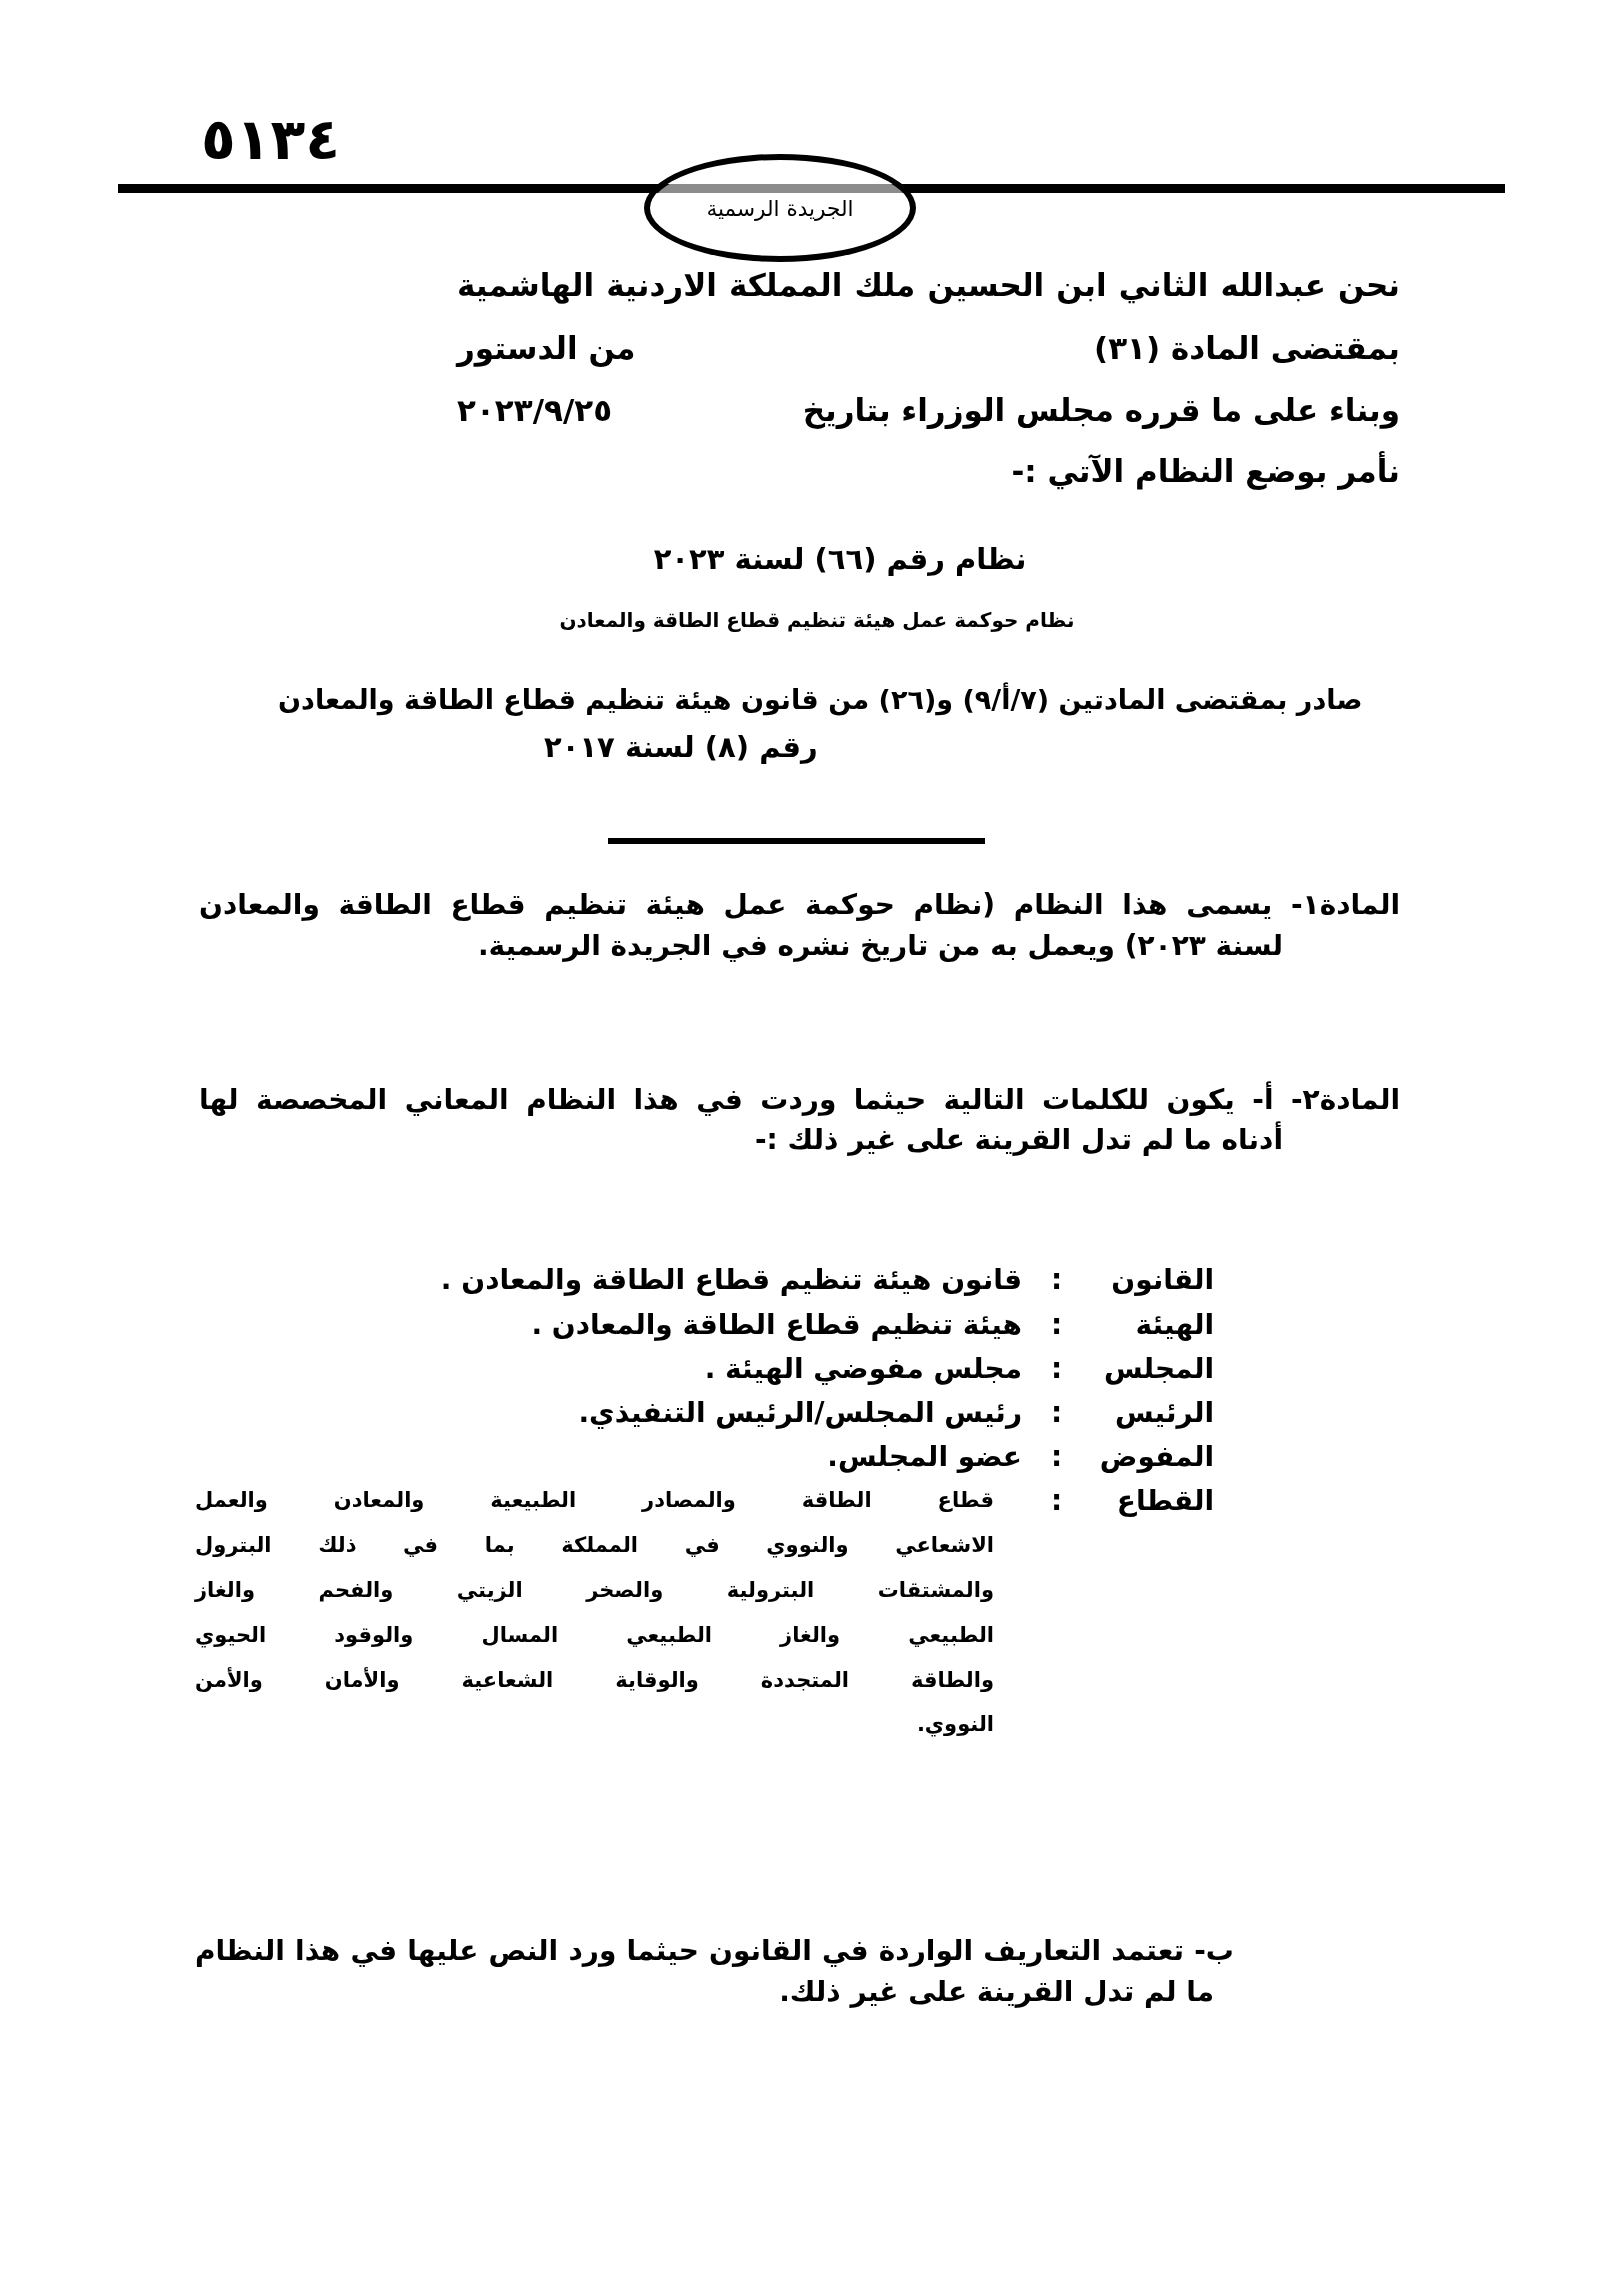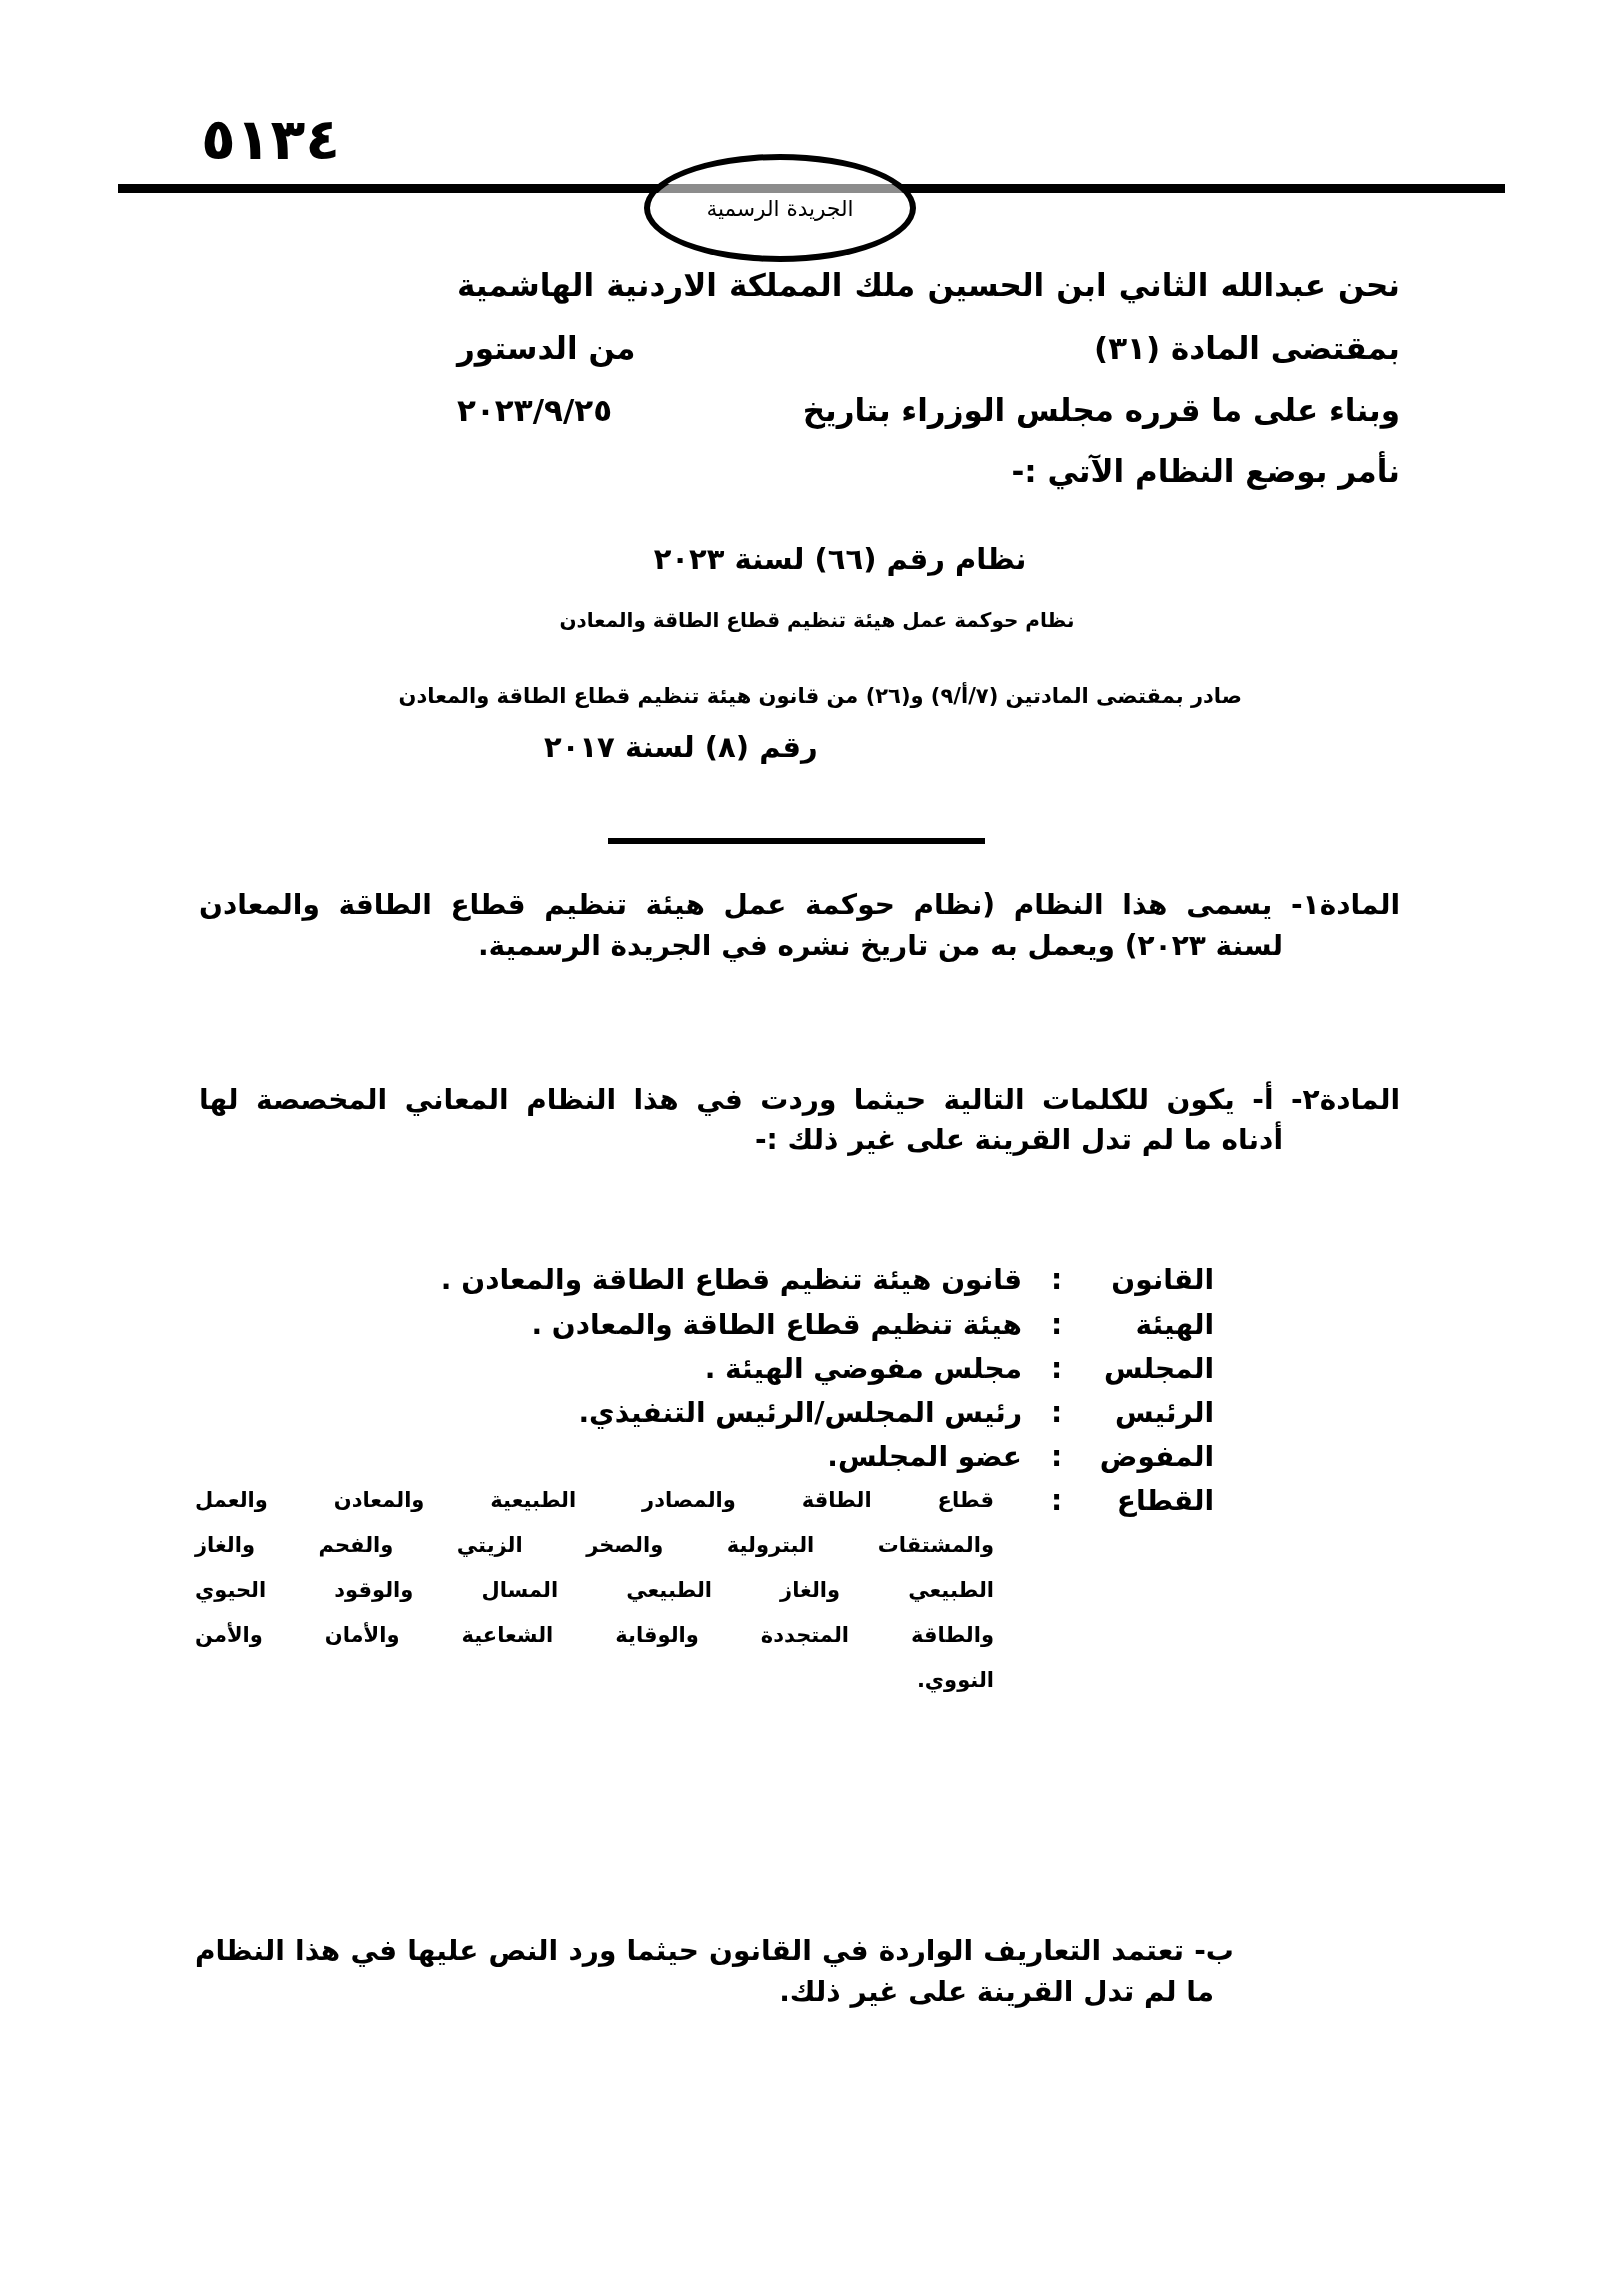--- a/index.html
+++ b/index.html
@@ -196,21 +196,21 @@
   <span>من الدستور</span>
 </div>
 <div class="line preamble" style="top:392px; right:221px; width:943px; display:flex; justify-content:space-between;">
   <span>وبناء على ما قرره مجلس الوزراء بتاريخ</span>
   <span>٢٠٢٣/٩/٢٥</span>
 </div>
 <div class="line preamble" style="top:453px;">نأمر بوضع النظام الآتي :-</div>
 
 <div class="line center-line" style="top:542px; left:0; width:1621px; font-size:29px; padding-left:59px; box-sizing:border-box;">نظام رقم  (٦٦) لسنة ٢٠٢٣</div>
 <div class="line center-line" style="top:608px; left:0; width:1621px; font-size:20px; padding-left:13px; box-sizing:border-box;">نظام حوكمة عمل هيئة تنظيم قطاع الطاقة والمعادن</div>
-<div class="line center-line" style="top:684px; left:0; width:1621px; font-size:21px; padding-left:19.6px; box-sizing:border-box;">صادر بمقتضى المادتين (٧/أ/٩) و(٢٦) من قانون هيئة تنظيم قطاع الطاقة والمعادن</div>
+<div class="line center-line" style="top:684px; left:0; width:1621px; font-size:27px; padding-left:19.6px; box-sizing:border-box;">صادر بمقتضى المادتين (٧/أ/٩) و(٢٦) من قانون هيئة تنظيم قطاع الطاقة والمعادن</div>
 <div class="line center-line" style="top:730px; left:0; width:1342px; font-size:29px; padding-left:19.6px; box-sizing:border-box;">رقم (٨) لسنة ٢٠١٧</div>
 <div class="divider"></div>
 
 <div class="para" style="top:885px; right:221px; width:1201px; text-align:justify; text-align-last:justify; white-space:nowrap;">المادة١- يسمى هذا النظام (نظام حوكمة عمل هيئة تنظيم قطاع الطاقة والمعادن</div>
 <div class="para" style="top:926px; right:338px; white-space:nowrap;">لسنة ٢٠٢٣) ويعمل به من تاريخ نشره في الجريدة الرسمية.</div>
 
 <div class="para" style="top:1080px; right:221px; width:1201px; text-align:justify; text-align-last:justify; white-space:nowrap;">المادة٢- أ- يكون للكلمات التالية حيثما وردت في هذا النظام المعاني المخصصة لها</div>
 <div class="para" style="top:1120px; right:338px; white-space:nowrap;">أدناه ما لم تدل القرينة على غير ذلك :-</div>
 
 <div class="def-row" style="top:1260px; right:407px;">
@@ -237,20 +237,21 @@
   <span class="def-term">المفوض</span>
   <span class="def-colon">:</span>
   <span class="def-value">عضو المجلس.</span>
 </div>
 <div class="def-row" style="top:1481px; right:407px;">
   <span class="def-term">القطاع</span>
   <span class="def-colon">:</span>
 </div>
 <div class="def-multi" style="top:1481px; right:627px; width:799px;">
   <span class="ln">قطاع الطاقة والمصادر الطبيعية والمعادن والعمل</span>
+  <span class="ln" style="margin-top:5.9px;">الاشعاعي والنووي في المملكة بما في ذلك البترول</span>
   <span class="ln" style="margin-top:5.9px;">والمشتقات البترولية والصخر الزيتي والفحم والغاز</span>
   <span class="ln" style="margin-top:5.9px;">الطبيعي والغاز الطبيعي المسال والوقود الحيوي</span>
   <span class="ln" style="margin-top:5.9px;">والطاقة المتجددة والوقاية الشعاعية والأمان والأمن</span>
   <span class="ln last" style="margin-top:5.9px;">النووي.</span>
 </div>
 
 <div class="para" style="top:1931px; right:387px; width:1039px; text-align:justify; text-align-last:justify; white-space:nowrap;">ب- تعتمد التعاريف الواردة في القانون حيثما ورد النص عليها في هذا النظام</div>
 <div class="para" style="top:1972px; right:407px; white-space:nowrap;">ما لم تدل القرينة على غير ذلك.</div>
 
 

